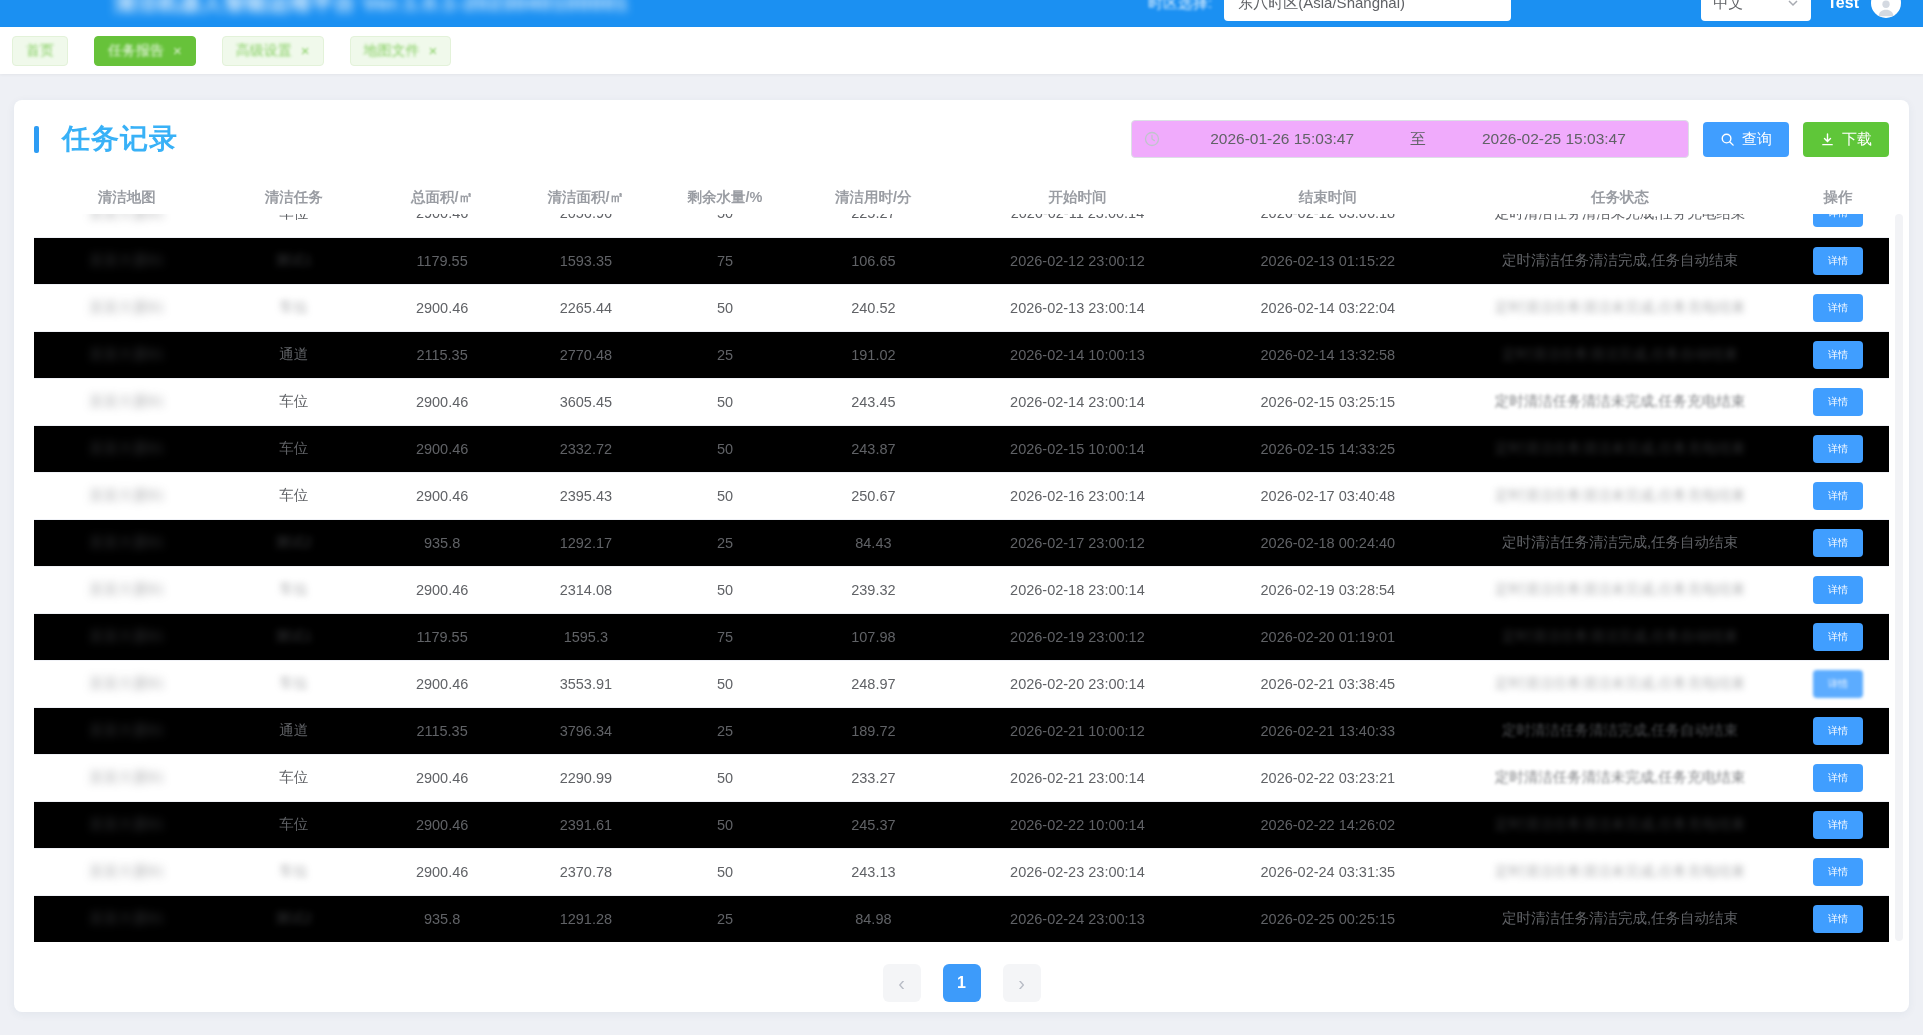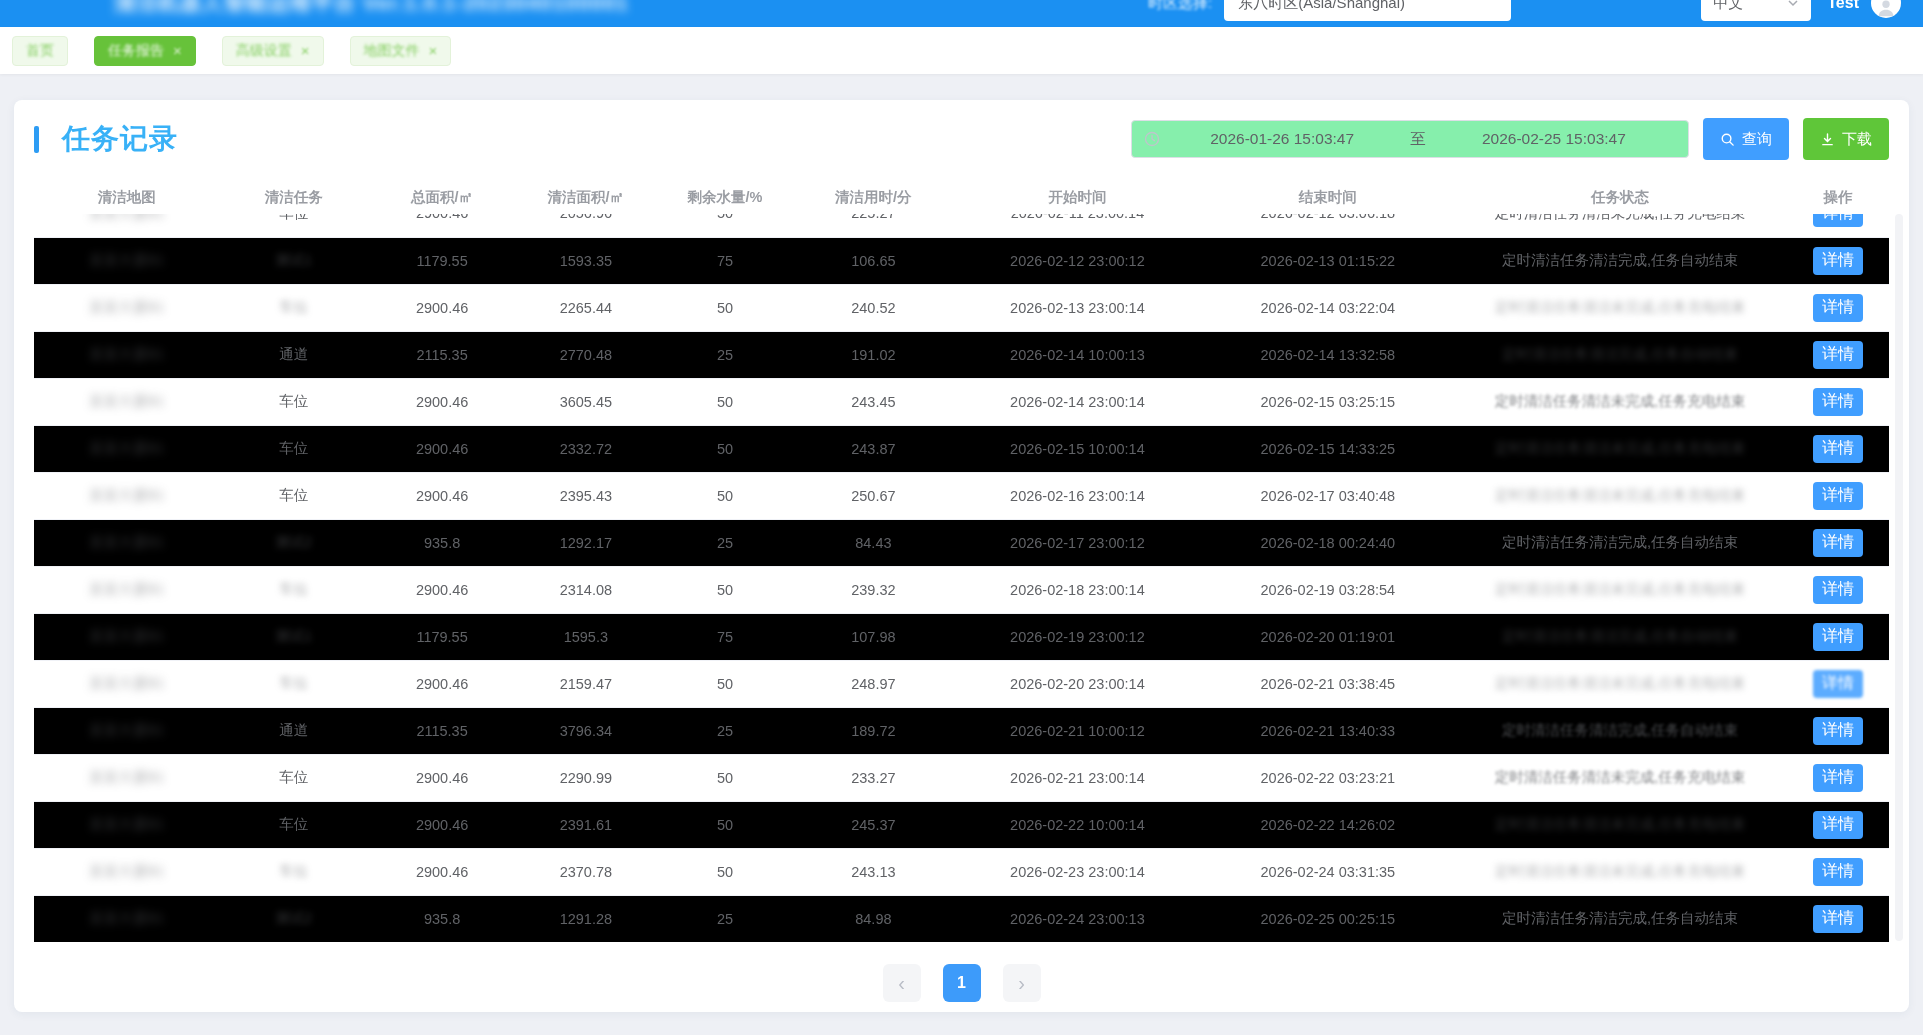--- a/index.html
+++ b/index.html
@@ -54,28 +54,28 @@
   .card {
     background:#fff; border-radius:8px; height:912px; position:relative;
     padding:0 20px; box-shadow:0 2px 10px rgba(31,61,100,.06);
   }
   .card-head { display:flex; justify-content:space-between; align-items:center; padding-top:18px; height:60px; }
   .title { display:flex; align-items:center; gap:23px; }
   .title .accent { width:5px; height:27px; background:#2d9cf4; border-radius:2px; }
   .title .txt { font-size:28px; font-weight:700; color:#38b1f7; letter-spacing:1px; }
   .controls { display:flex; align-items:center; gap:14px; }
   .range {
-    width:558px; height:38px; border:1px solid #dcdfe6; border-radius:4px; background:#86efac;
+    width:558px; height:38px; border:1px solid #dcdfe6; border-radius:4px; background:#f0abfc;
     display:flex; align-items:center; padding:0 12px; font-size:15.5px; color:#606266; cursor:pointer;
   }
   .range .dt { flex:1; text-align:center; white-space:nowrap; }
   .range .sep { padding:0 6px; color:#606266; }
   .clock { width:16px; height:16px; flex:0 0 auto; }
   .btn {
-    height:42px; border:none; border-radius:4px; color:#fff; font-size:15px;
+    height:35px; border:none; border-radius:4px; color:#fff; font-size:15px;
     display:flex; align-items:center; gap:7px; padding:0 17px; cursor:pointer;
     font-family:inherit;
   }
   .btn-query { background:#409eff; }
   .btn-download { background:#5fc639; }
   .bicon { width:15px; height:15px; }
   
   table { width:100%; border-collapse:collapse; table-layout:fixed; }
   .thead-tbl { margin-top:20px; }
   th {
@@ -89,21 +89,21 @@
     border-bottom:1px solid #f0f2f7; white-space:nowrap; overflow:hidden;
   }
   tr.zebra { background:#000000; }
   .blur-map  { filter: blur(4px);   opacity:.5; }
   .blur-task { filter: blur(3px);   opacity:.55; }
   .st-none  { }
   .st-light { filter: blur(1.5px); opacity:.8; }
   .st-heavy { filter: blur(3.4px); opacity:.5; }
   .detail-btn {
     width:50px; height:28px; background:#409eff; border:none; border-radius:4px;
-    color:#fff; font-size:16px; cursor:pointer; font-family:inherit;
+    color:#fff; font-size:10px; cursor:pointer; font-family:inherit;
   }
   .detail-btn.b-blur { filter: blur(1.6px); opacity:.85; }
   .scroll-track {
     position:absolute; right:6px; top:114px; width:8px; height:727px;
     background:#f2f3f6; border-radius:4px;
   }
   
   .pagination { display:flex; justify-content:center; align-items:center; gap:22px; margin-top:22px; }
   .page-btn {
     width:38px; height:38px; border-radius:6px; background:#f4f5f7; border:none;
@@ -356,21 +356,21 @@
               <td><span>107.98</span></td>
               <td><span>2026-02-19 23:00:12</span></td>
               <td><span>2026-02-20 01:19:01</span></td>
               <td><span class="st-heavy">定时清洁任务清洁完成,任务自动结束</span></td>
               <td><button class="detail-btn">详情</button></td>
             </tr>
             <tr>
               <td><span class="blur-map">某某大厦B1</span></td>
               <td><span class="blur-task">车位</span></td>
               <td><span>2900.46</span></td>
-              <td><span>2159.47</span></td>
+              <td><span>3553.91</span></td>
               <td><span>50</span></td>
               <td><span>248.97</span></td>
               <td><span>2026-02-20 23:00:14</span></td>
               <td><span>2026-02-21 03:38:45</span></td>
               <td><span class="st-heavy">定时清洁任务清洁未完成,任务充电结束</span></td>
               <td><button class="detail-btn b-blur">详情</button></td>
             </tr>
             <tr class="zebra">
               <td><span class="blur-map">某某大厦B1</span></td>
               <td><span>通道</span></td>

